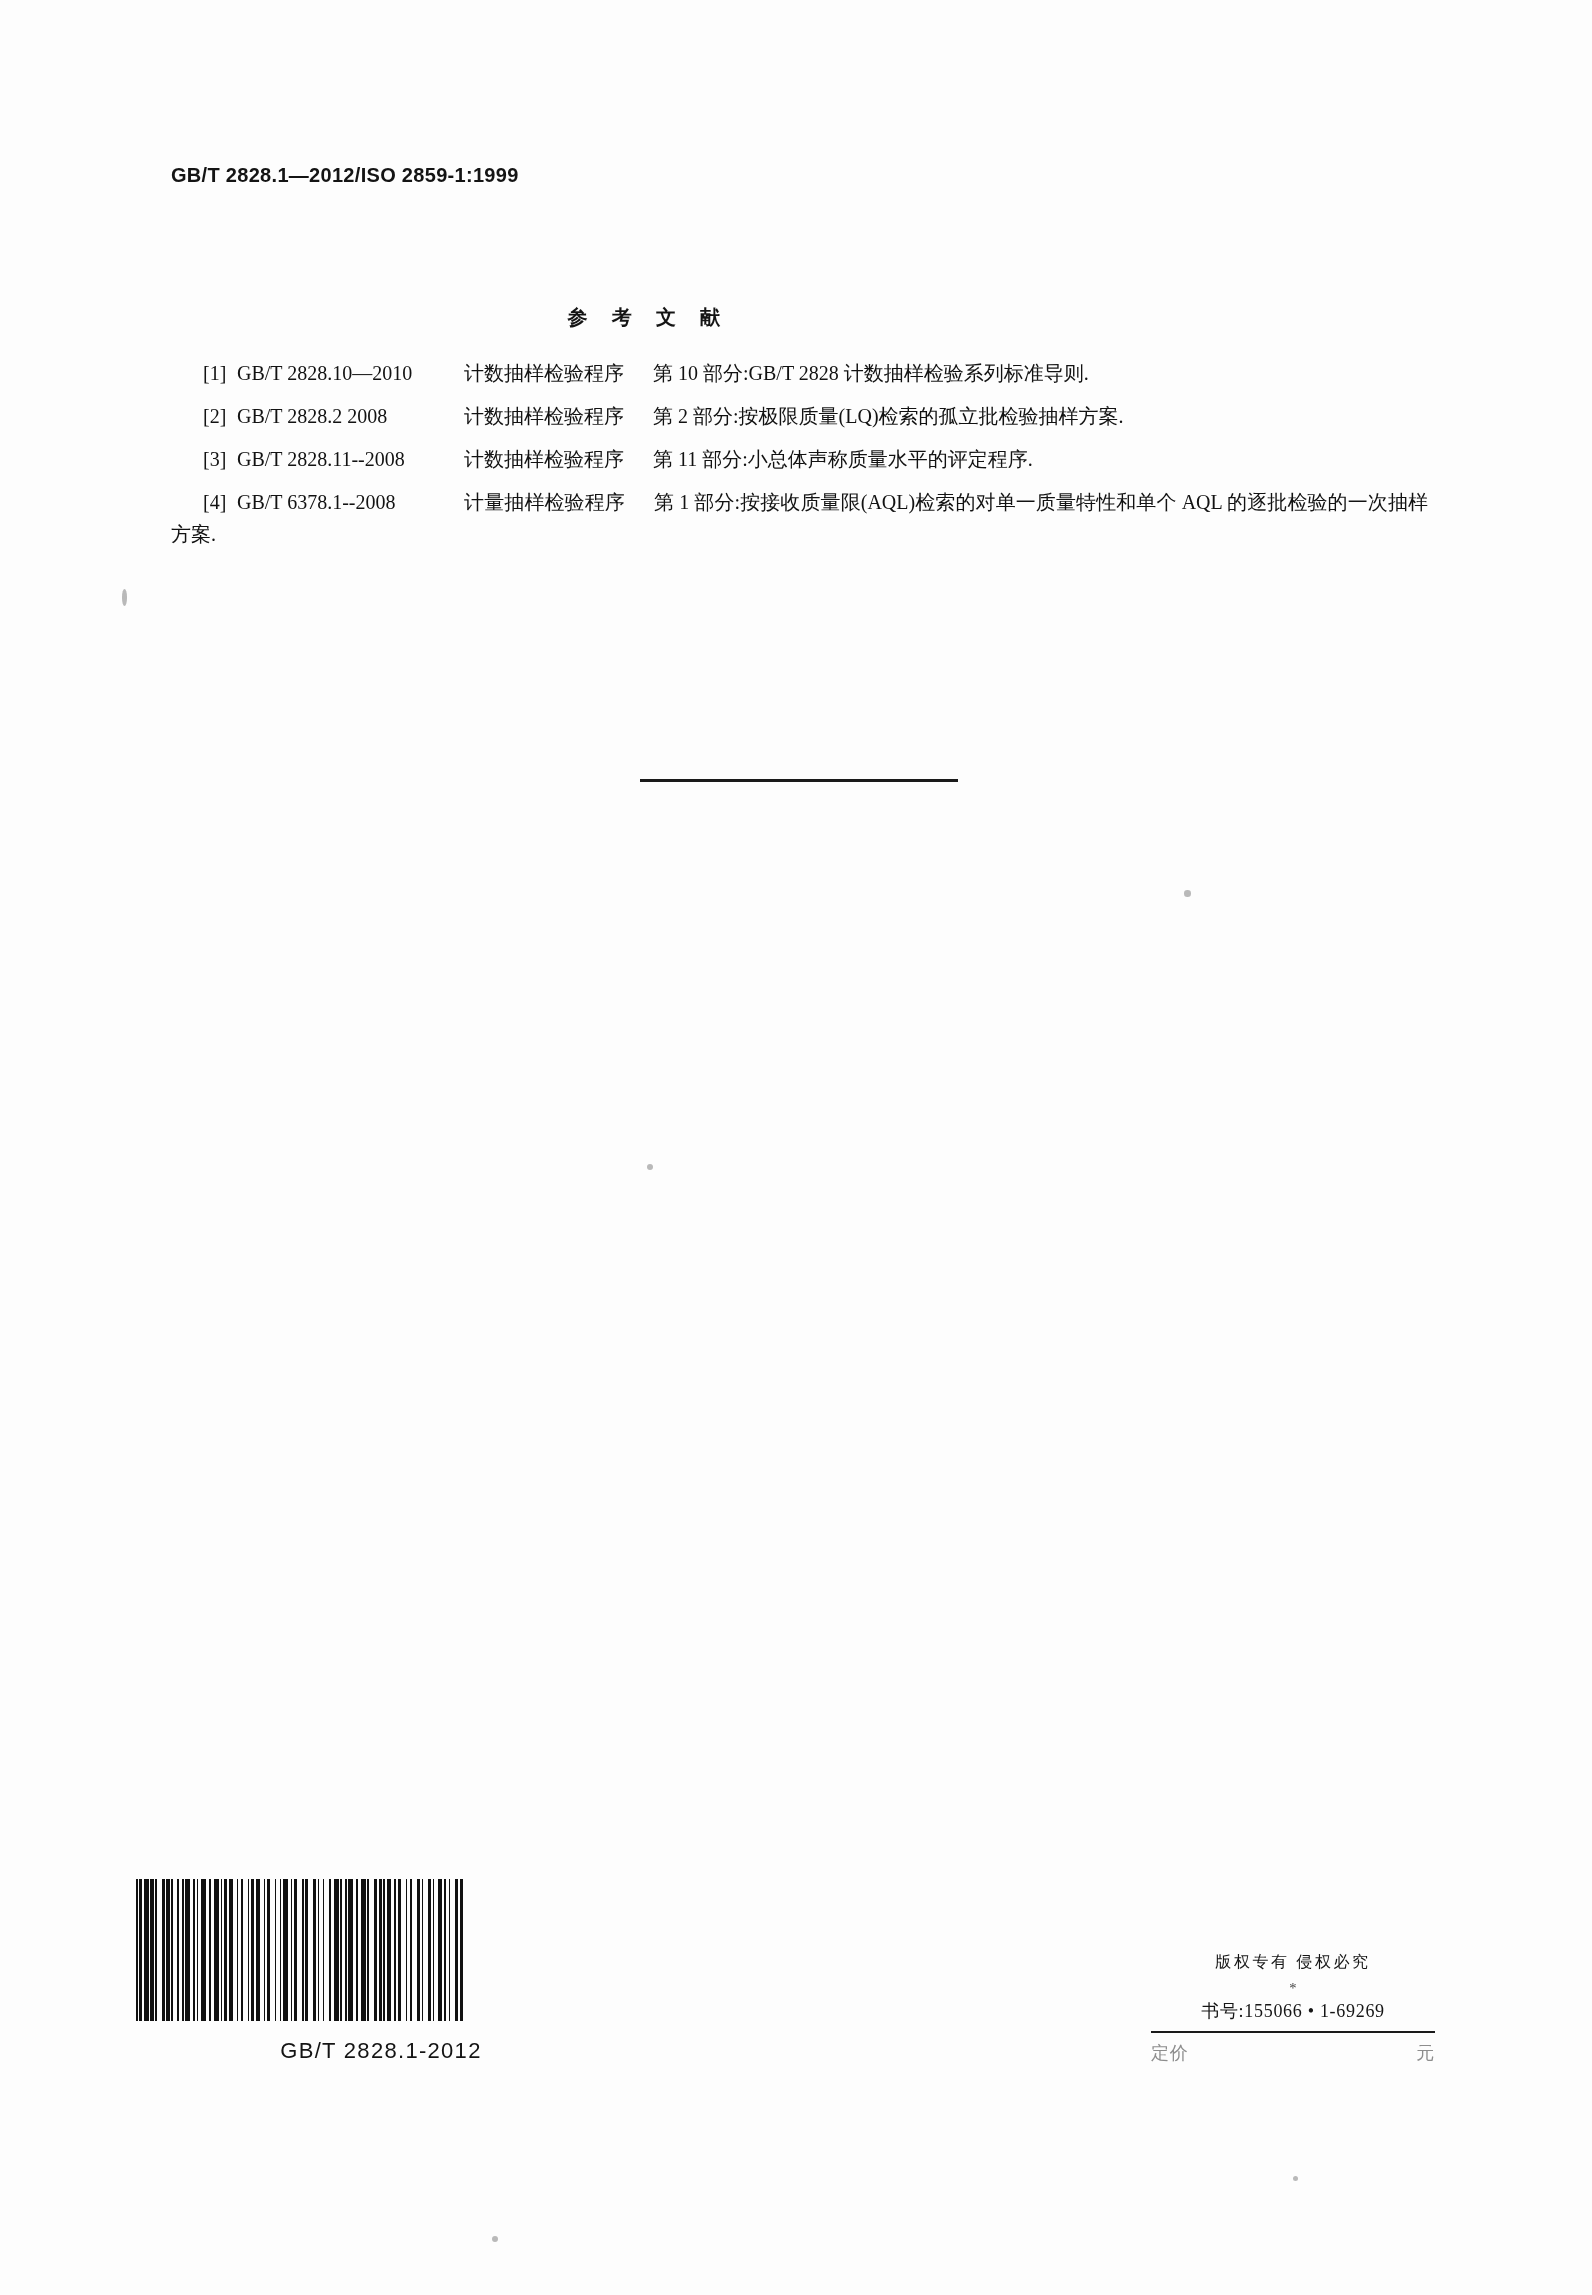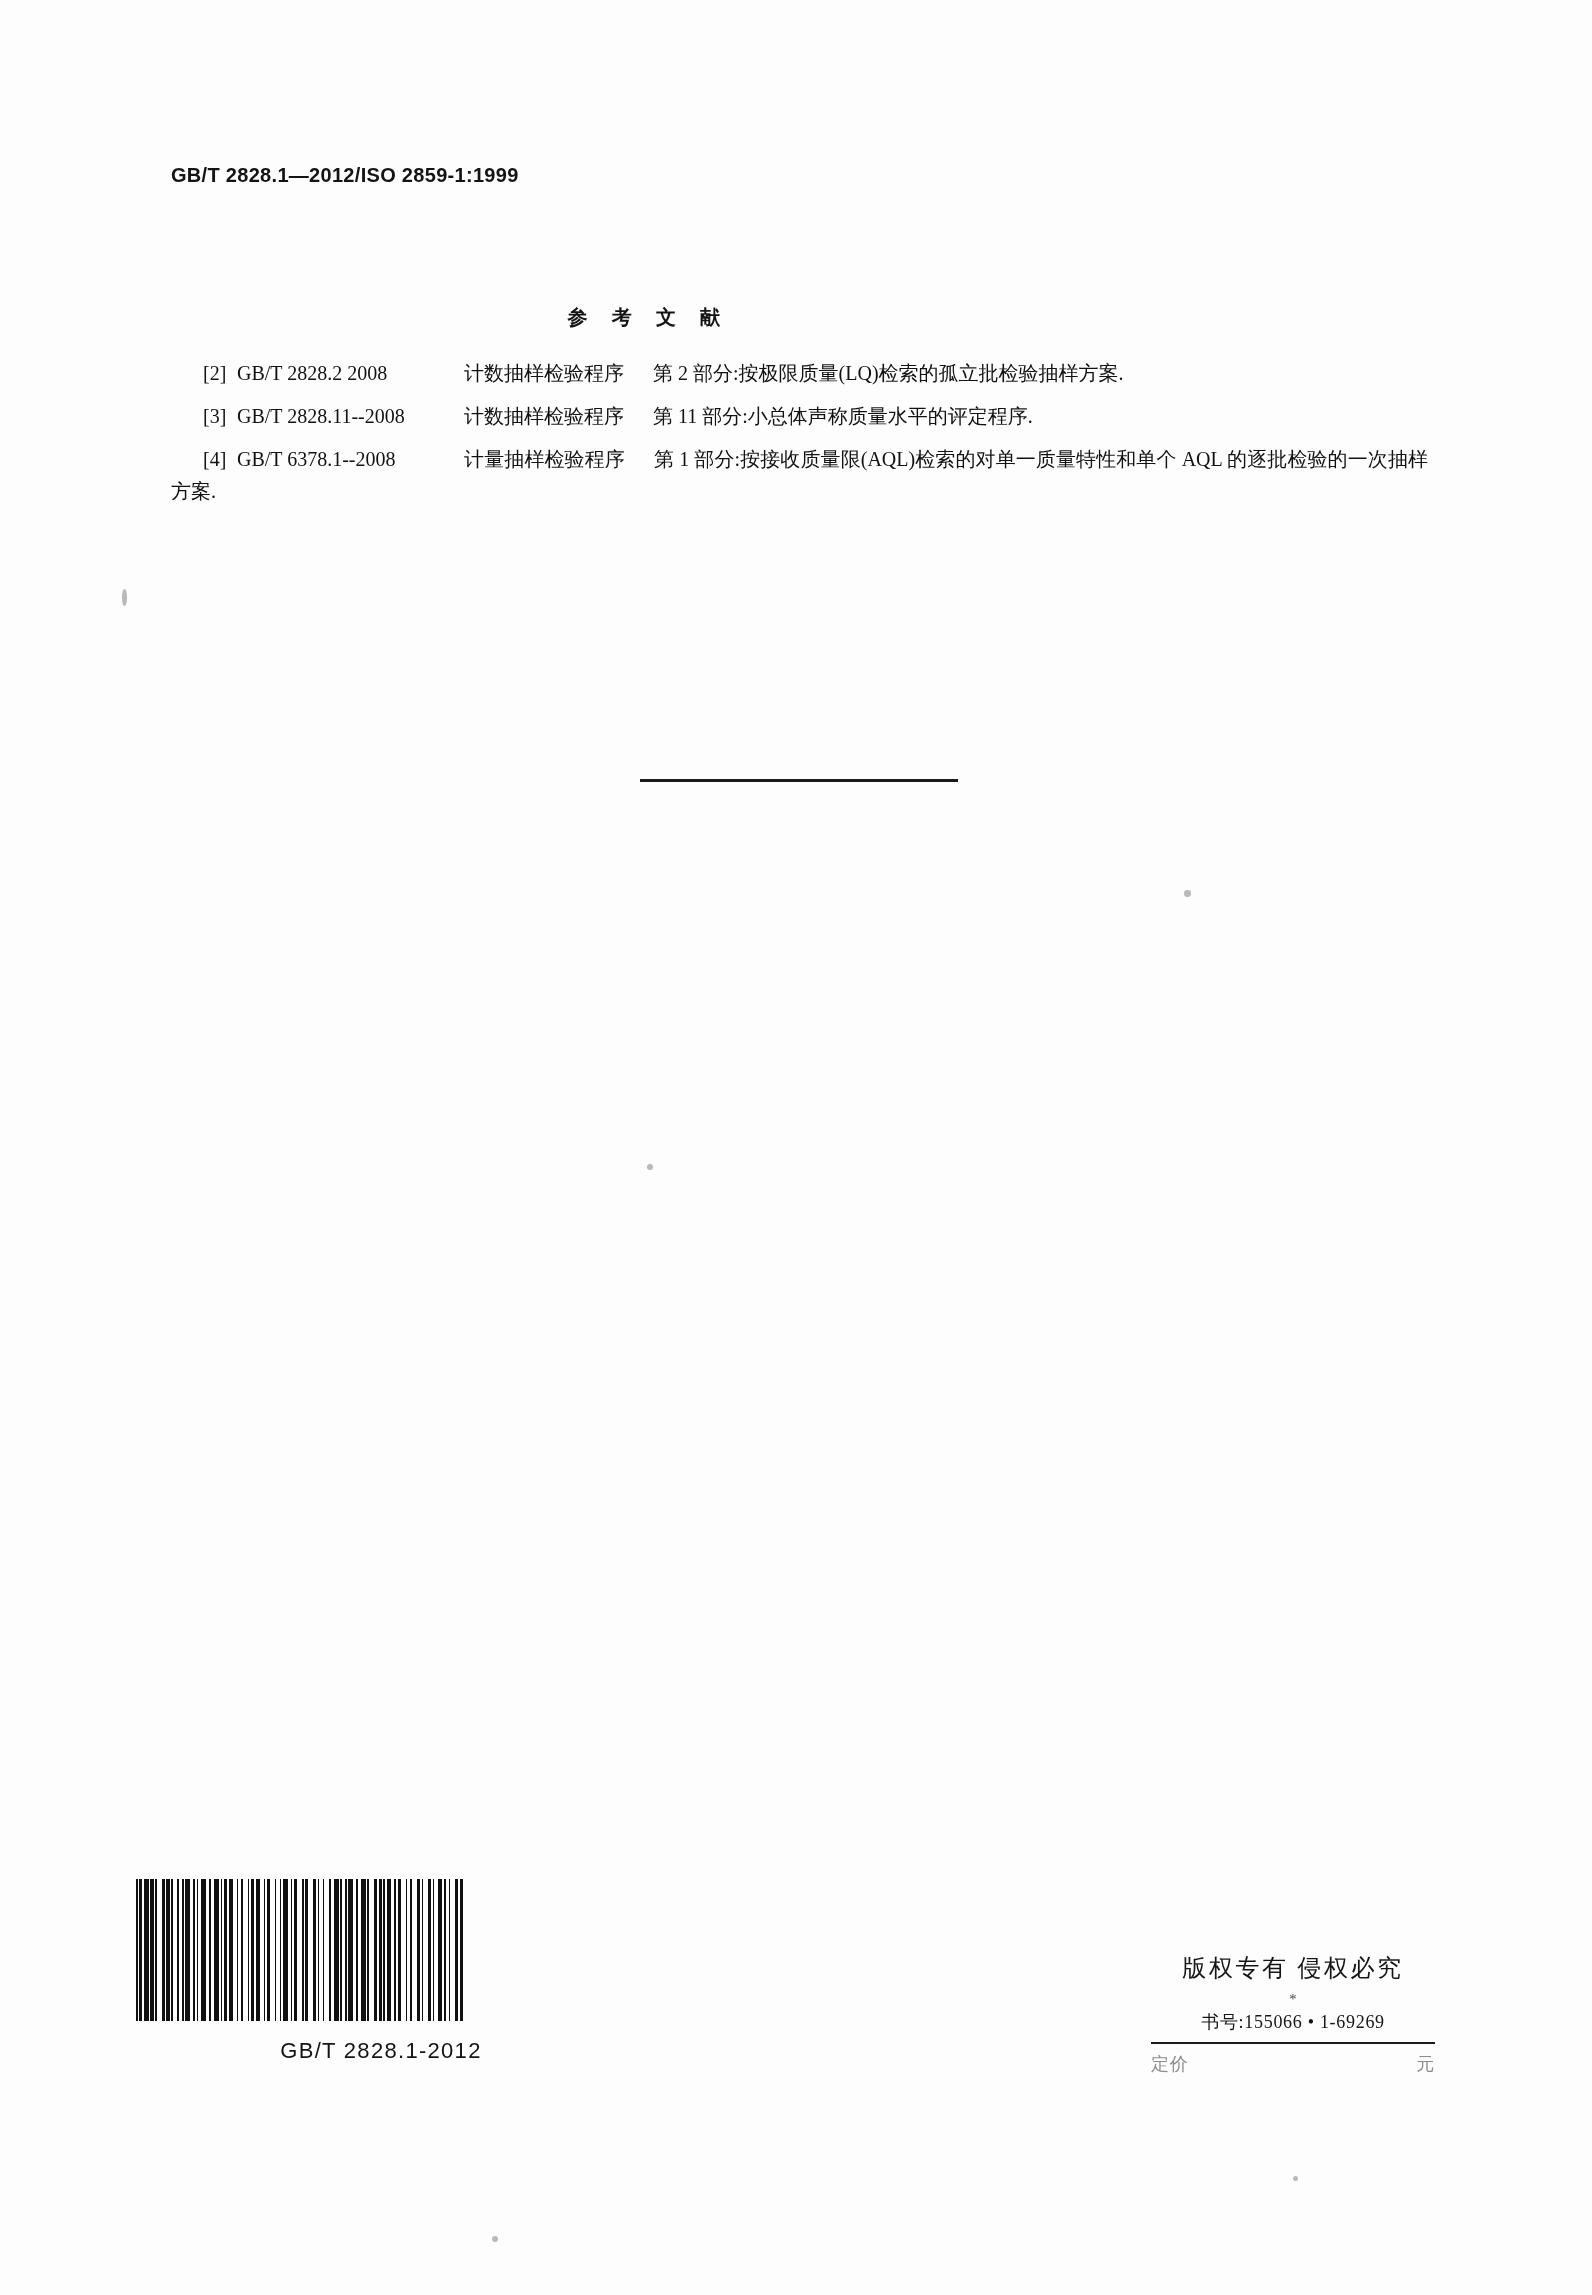--- a/index.html
+++ b/index.html
@@ -123,21 +123,21 @@
   
   .colophon {
     position: absolute;
     left: 1151px;
     top: 1952px;
     width: 284px;
     text-align: center;
     color: #151515;
   }
   .colophon .line1 {
-    font-size: 24px;
+    font-size: 16px;
     letter-spacing: 2.6px;
     white-space: nowrap;
   }
   .colophon .star {
     font-size: 14.6px;
     margin: 6.6px 0 2.6px 0;
     color: #444;
   }
   .colophon .line2 {
     font-size: 18px;
@@ -164,20 +164,23 @@
 <body>
 
 <div class="page">
 
   <div class="header">GB/T  2828.1—2012/ISO 2859-1:1999</div>
 
   <div class="section-title">参 考 文 献</div>
 
   <div class="refs">
     <div class="ref">
+      <span class="bracket">[1]</span><span class="code">GB/T 2828.10—2010</span><span class="gap-m"></span><span>计数抽样检验程序</span><span class="gap-m"></span><span>第 10 部分:GB/T 2828 计数抽样检验系列标准导则.</span>
+    </div>
+    <div class="ref">
       <span class="bracket">[2]</span><span class="code">GB/T 2828.2  2008</span><span class="gap-m"></span><span>计数抽样检验程序</span><span class="gap-m"></span><span>第 2 部分:按极限质量(LQ)检索的孤立批检验抽样方案.</span>
     </div>
     <div class="ref">
       <span class="bracket">[3]</span><span class="code">GB/T 2828.11--2008</span><span class="gap-m"></span><span>计数抽样检验程序</span><span class="gap-m"></span><span>第 11 部分:小总体声称质量水平的评定程序.</span>
     </div>
     <div class="ref">
       <span class="bracket">[4]</span><span class="code">GB/T 6378.1--2008</span><span class="gap-m"></span><span>计量抽样检验程序</span><span class="gap-m"></span><span>第 1 部分:按接收质量限(AQL)检索的对单一质量特性和单个 AQL 的逐批检验的一次抽样方案.</span>
     </div>
   </div>
 

